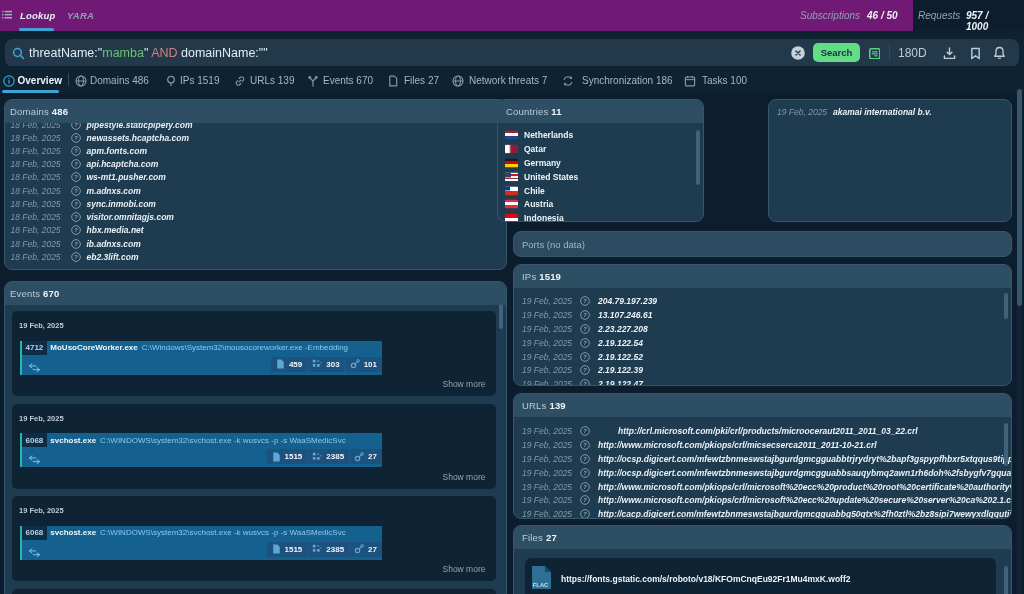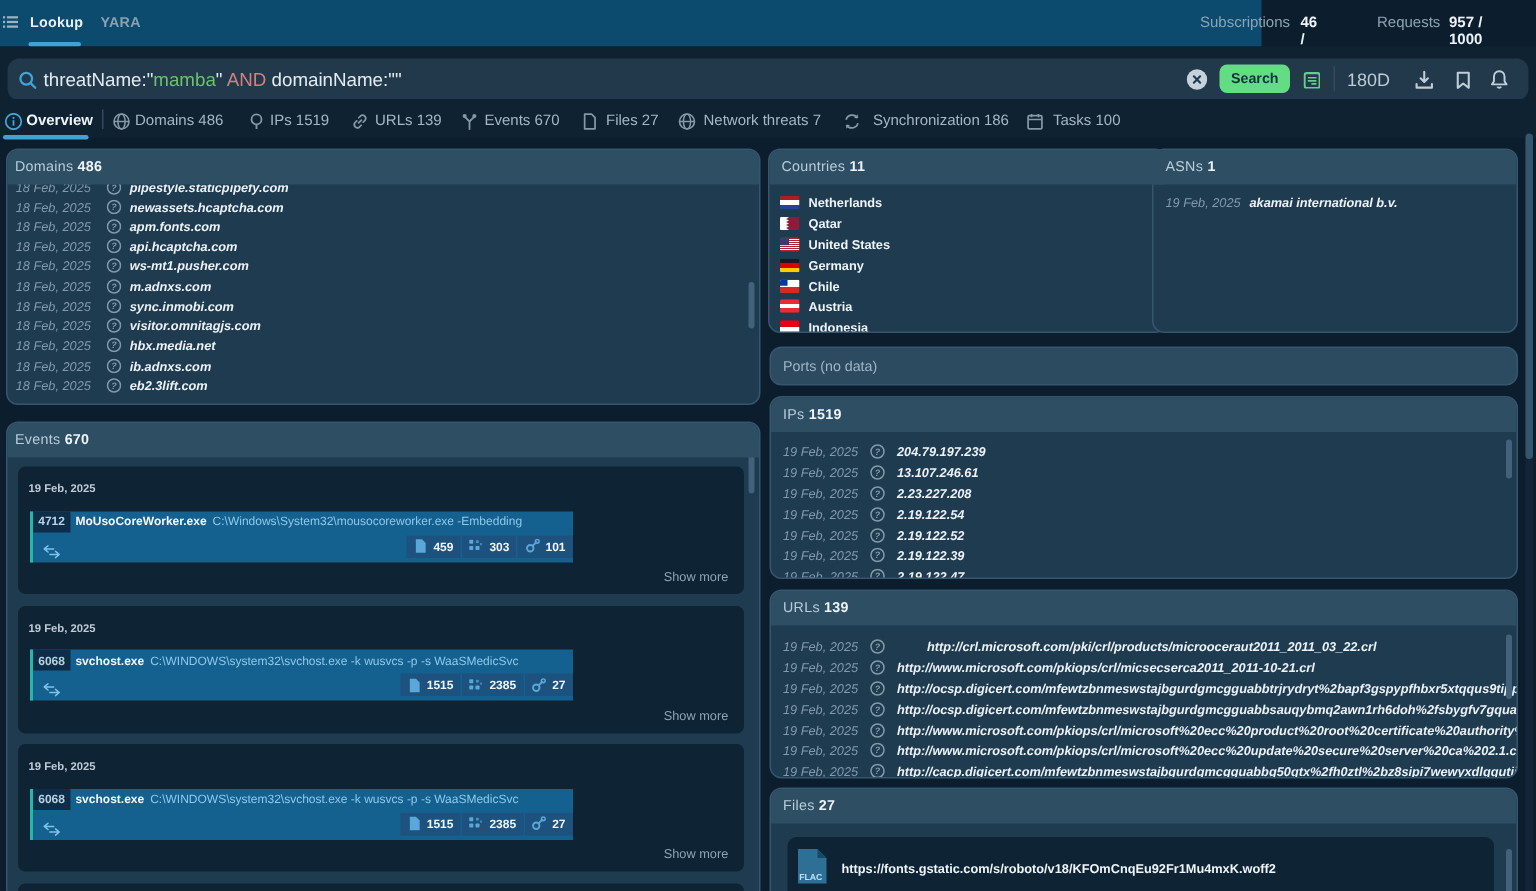--- a/index.html
+++ b/index.html
@@ -2,21 +2,21 @@
 <html><head>
 <meta charset="utf-8">
 <style>
 html,body{margin:0;padding:0;}
 #page{position:relative;width:1024px;height:594px;background:#0c1e2e;overflow:hidden;
   font-family:"Liberation Sans",sans-serif;-webkit-font-smoothing:antialiased;}
 #page *{box-sizing:border-box;}
 .abs{position:absolute;}
 
 
-#topbar{position:absolute;left:0;top:0;width:841px;height:31px;background:#0c4a6e;}
+#topbar{position:absolute;left:0;top:0;width:913px;height:31px;background:#701a75;font-style:italic;}
 .tb-tab{position:absolute;top:10px;font-size:9.5px;font-weight:bold;letter-spacing:.2px;}
 .tb-underline{position:absolute;left:19px;top:28px;width:34.5px;height:2.5px;background:#3fa3d6;border-radius:2px;}
 .tb-right{position:absolute;top:10px;font-size:10px;}
 
 
 #searchrow{position:absolute;left:0;top:31px;width:1024px;height:44px;background:#0e2231;}
 #searchbar{position:absolute;left:5px;top:8px;width:1014px;height:28px;background:#21394b;border-radius:8px;}
 .qtext{position:absolute;left:24px;top:7px;font-size:12.5px;color:#e3ecf2;}
 .qgreen{color:#6cc26e;}
 .qred{color:#d77f7f;}
@@ -395,50 +395,50 @@
               <span class="n">27</span>
             </div>
           </div>
         </div>
         <div class="showmore">Show more</div>
       </div>
       <div class="eitem" style="top:306.8px"></div>
       <div class="thumb" style="right:3px;top:15px;height:32px;"></div>
     </div>
 
-  <div class="card" id="countries" style="left:512px;top:99px;width:266px;height:123px;">
+  <div class="card" id="countries" style="left:497px;top:99px;width:207px;height:123px;">
     <div class="chead">Countries <b>11</b></div>
     <div id="clist" style="position:absolute;left:0;top:28px;width:100%;">
         <div class="crow">
           <div class="cflag">
             <div style="position:absolute;inset:0;background:linear-gradient(#ae1c28 33%,#fff 33%,#fff 66%,#21468b 66%)"></div>
           </div>
           <div class="cname">Netherlands</div>
         </div>
         <div class="crow">
           <div class="cflag">
             <div style="position:absolute;inset:0;background:#8d1b3d"></div>
             <svg width="13" height="9" style="position:absolute;left:0;top:0">
               <path d="M0 0 H4 L6 0.5 L4 1.5 L6 2.5 L4 3.5 L6 4.5 L4 5.5 L6 6.5 L4 7.5 L6 8.5 L4 9 H0 Z" fill="#fff"></path>
             </svg>
           </div>
           <div class="cname">Qatar</div>
         </div>
         <div class="crow">
           <div class="cflag">
+            <div style="position:absolute;inset:0;background:linear-gradient(#1a1a1a 33%,#dd0000 33%,#dd0000 66%,#ffce00 66%)"></div>
+          </div>
+          <div class="cname">Germany</div>
+        </div>
+        <div class="crow">
+          <div class="cflag">
             <div style="position:absolute;inset:0;background:repeating-linear-gradient(#b22234 0,#b22234 0.7px,#fff 0.7px,#fff 1.4px)"></div>
             <div style="position:absolute;left:0;top:0;width:6px;height:5px;background:#3c3b6e"></div>
           </div>
           <div class="cname">United States</div>
-        </div>
-        <div class="crow">
-          <div class="cflag">
-            <div style="position:absolute;inset:0;background:linear-gradient(#1a1a1a 33%,#dd0000 33%,#dd0000 66%,#ffce00 66%)"></div>
-          </div>
-          <div class="cname">Germany</div>
         </div>
         <div class="crow">
           <div class="cflag">
             <div style="position:absolute;inset:0;background:linear-gradient(#fff 50%,#d52b1e 50%)"></div>
             <div style="position:absolute;left:0;top:0;width:4.5px;height:4.5px;background:#0039a6"></div>
           </div>
           <div class="cname">Chile</div>
         </div>
         <div class="crow">
           <div class="cflag">
@@ -450,21 +450,20 @@
           <div class="cflag">
             <div style="position:absolute;inset:0;background:linear-gradient(#e70011 50%,#fff 50%)"></div>
           </div>
           <div class="cname">Indonesia</div>
         </div>
       </div>
     <div class="thumb" style="right:3px;top:30px;height:55px;"></div>
   </div>
 
   <div class="card" id="asns" style="left:768px;top:99px;width:244px;height:123px;">
-    <div class="chead">ASNs <b>1</b></div>
     <div class="lrow" style="height:24px;">
       <span class="ldate" style="left:8px;">19 Feb, 2025</span>
       <span class="lval" style="left:64px;">akamai international b.v.</span>
     </div>
   </div>
 
   <div class="card" style="left:513px;top:231px;width:499px;height:26px;background:#2c4b60;">
     <div style="padding:7px 0 0 8px;color:#9fb6c4;font-size:9.5px;">Ports (no data)</div>
   </div>
 

